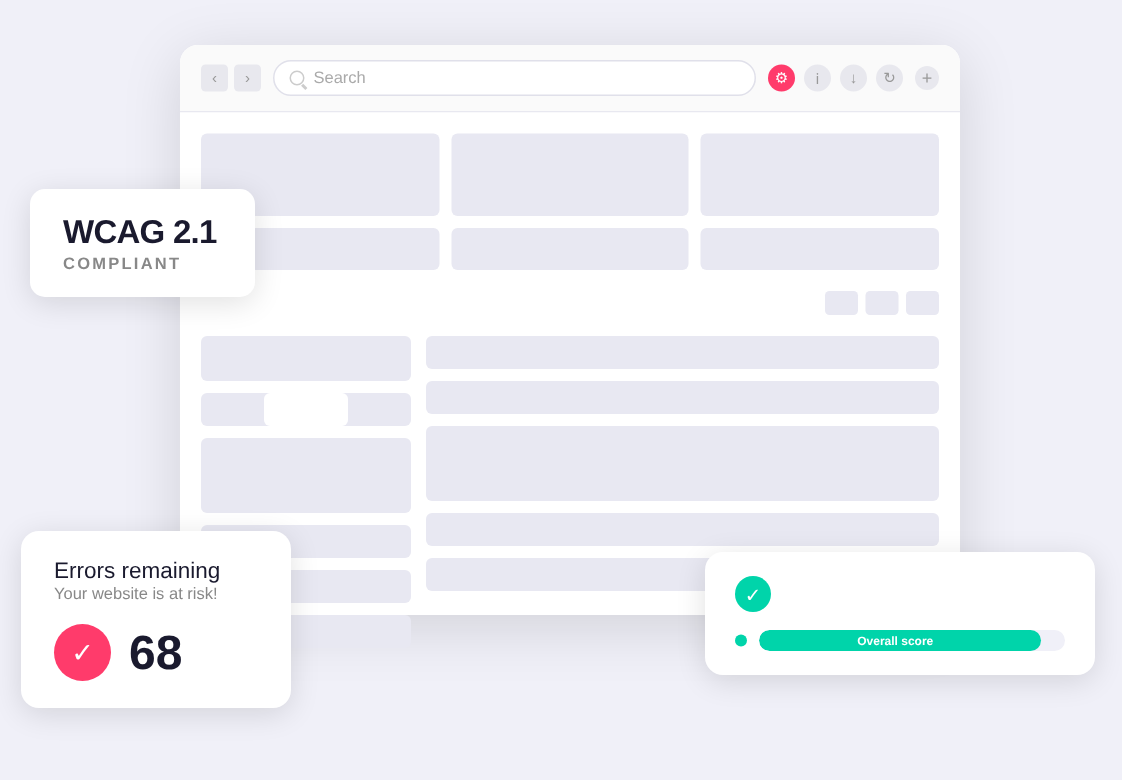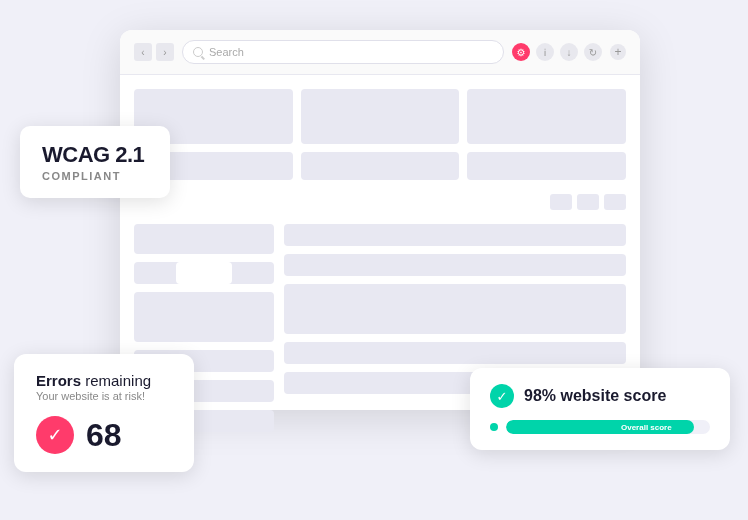--- a/index.html
+++ b/index.html
@@ -177,21 +177,21 @@
       padding: 18px 22px;
       z-index: 10;
       min-width: 180px;
     }
     .errors-title {
       font-size: 15px;
       color: #1a1a2e;
       font-weight: 400;
     }
     .errors-title strong {
-      font-weight: 700;
+      font-weight: 400;
     }
     .errors-subtitle {
       font-size: 11px;
       color: #888;
       margin-top: 1px;
     }
     .errors-count-row {
       display: flex;
       align-items: center;
       gap: 12px;
@@ -270,22 +270,22 @@
       border-radius: 7px;
       overflow: hidden;
       position: relative;
     }
     .score-bar-fill {
       height: 100%;
       background: #00d4aa;
       border-radius: 7px;
       display: flex;
       align-items: center;
-      justify-content: flex-end;
-      padding-right: 22px;
+      justify-content: center;
+      padding-right: 6px;
     }
     .score-bar-label {
       font-size: 8px;
       color: #fff;
       font-weight: 600;
       white-space: nowrap;
     }
 
     
     .browser-window::before {
@@ -386,23 +386,20 @@
     </div>
     <div class="errors-number">68</div>
   </div>
 </div>
 
 <div class="score-card">
   <div class="score-header">
     <div class="score-check">
       <span>✓</span>
     </div>
-    <div class="score-title">
-      <span>98%</span><span> website score</span>
-    </div>
   </div>
   <div class="score-bar-row">
     <div class="score-dot"></div>
     <div class="score-bar-container">
       <div class="score-bar-fill" style="width: 92%;">
         <span class="score-bar-label">Overall score</span>
       </div>
     </div>
   </div>
 </div>

